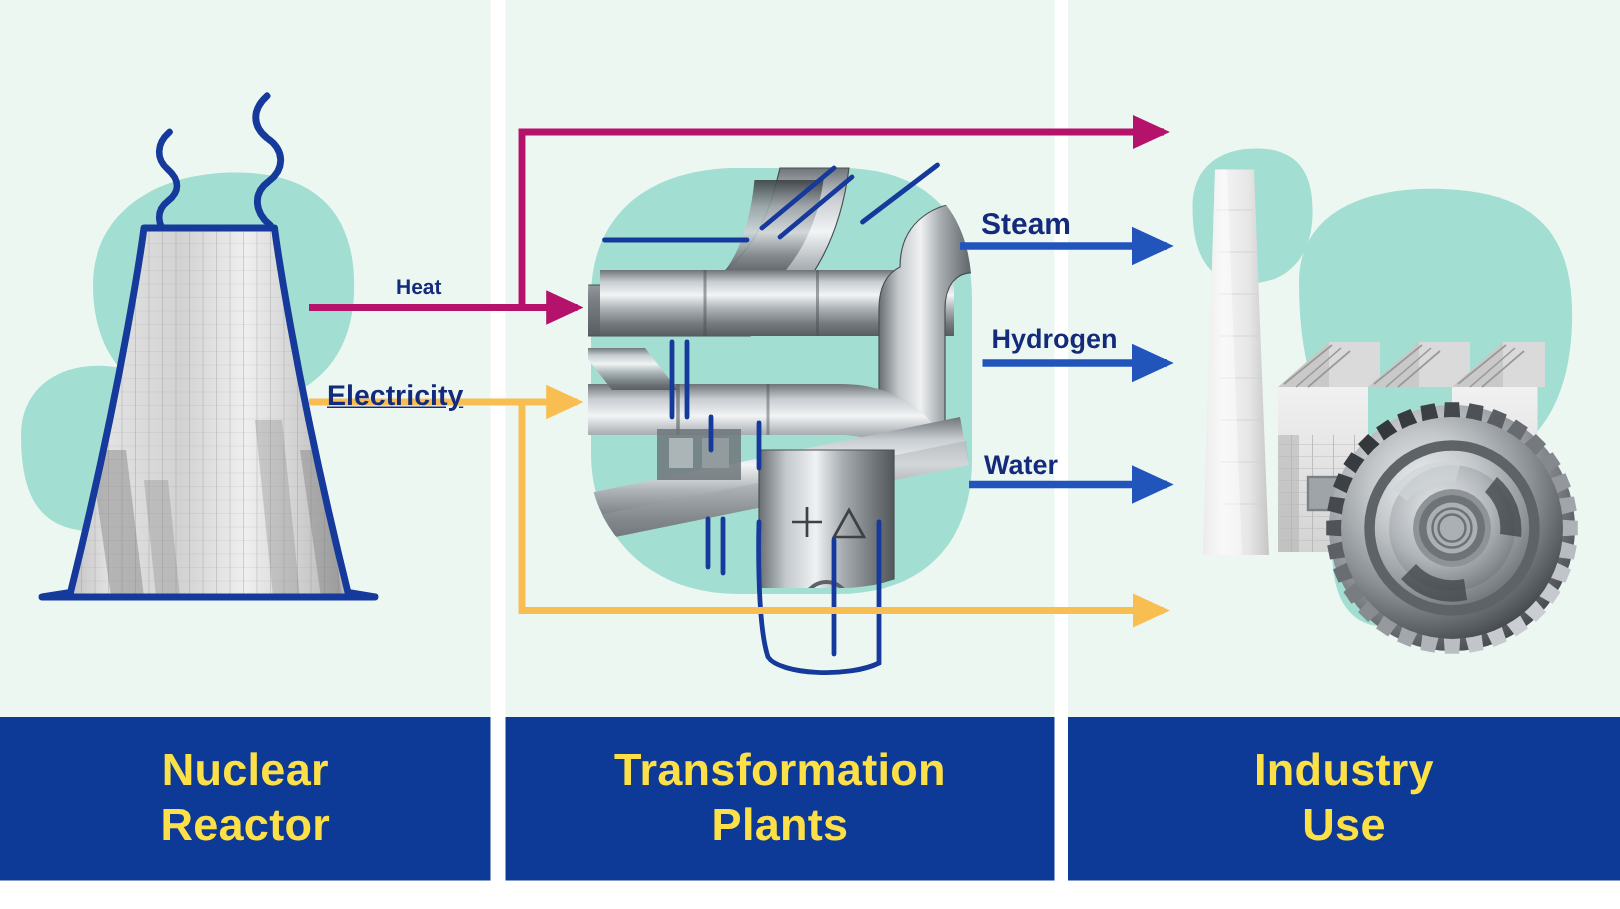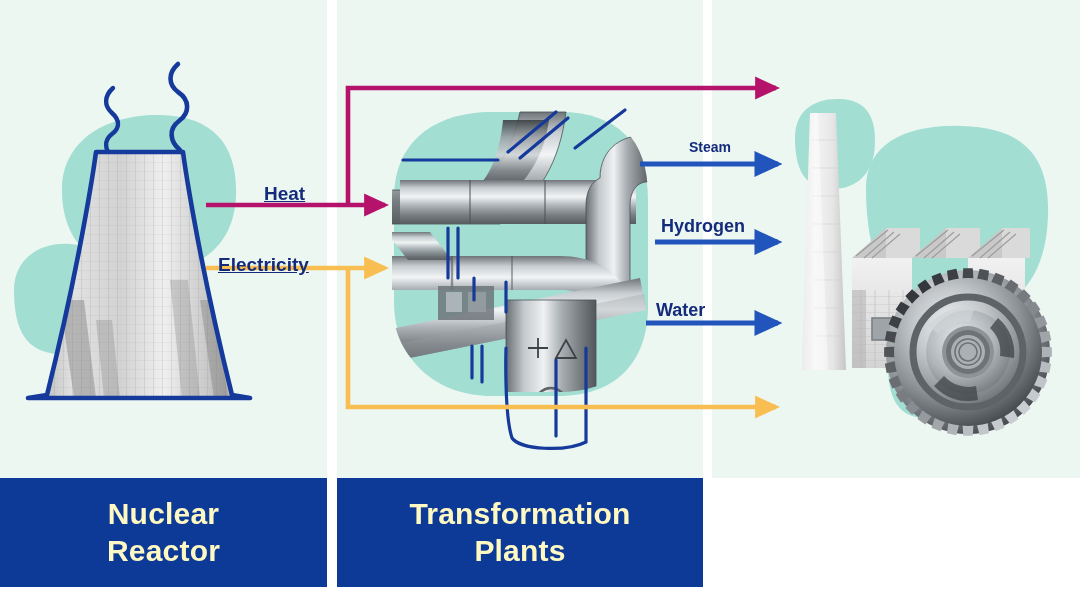--- a/index.html
+++ b/index.html
@@ -35,44 +35,44 @@
     background: #0D3A96;
     display: flex;
     align-items: center;
     justify-content: center;
     text-align: center;
   }
   #footer-1 { left: 0px;   width: 327px; }
   #footer-2 { left: 337px; width: 366px; justify-content: center; }
   #footer-3 { left: 712px; width: 368px; }
   .footer-label {
-    color: #fef9c3;
+    color: #fde047;
     font-size: 30px;
     font-weight: bold;
     line-height: 1.22;
     letter-spacing: 0.2px;
     white-space: pre-line;
   }
 
   
   #art {
     position: absolute;
     left: 0; top: 0;
     width: 1080px; height: 606px;
     pointer-events: none;
   }
   .flow-label {
     position: absolute;
     font-weight: bold;
     color: #142B7C;
     white-space: nowrap;
   }
-  #label-heat       { left: 264px; top: 183px; font-size: 19px; text-decoration: underline; }
+  #label-heat       { left: 264px; top: 183px; font-size: 14px; }
   #label-electricity{ left: 218px; top: 254px; font-size: 19px; text-decoration: underline; }
-  #label-steam      { left: 689px; top: 139px; font-size: 14px; }
+  #label-steam      { left: 654px; top: 139px; font-size: 20px; }
   #label-hydrogen   { left: 661px; top: 216px; font-size: 18px; }
   #label-water      { left: 656px; top: 300px; font-size: 18px; }
 </style>
 </head>
 <body>
 
 <div id="stage">
 
   <div class="bg-panel" id="panel-bg-1"></div>
   <div class="bg-panel" id="panel-bg-2"></div>
@@ -385,14 +385,18 @@
   <div class="flow-label" id="label-water">Water</div>
 
   <div class="footer-bar" id="footer-1">
     <span class="footer-label">Nuclear
 Reactor</span>
   </div>
   <div class="footer-bar" id="footer-2">
     <span class="footer-label">Transformation
 Plants</span>
   </div>
+  <div class="footer-bar" id="footer-3">
+    <span class="footer-label">Industry
+Use</span>
+  </div>
 
 </div>
 
 </body></html>

